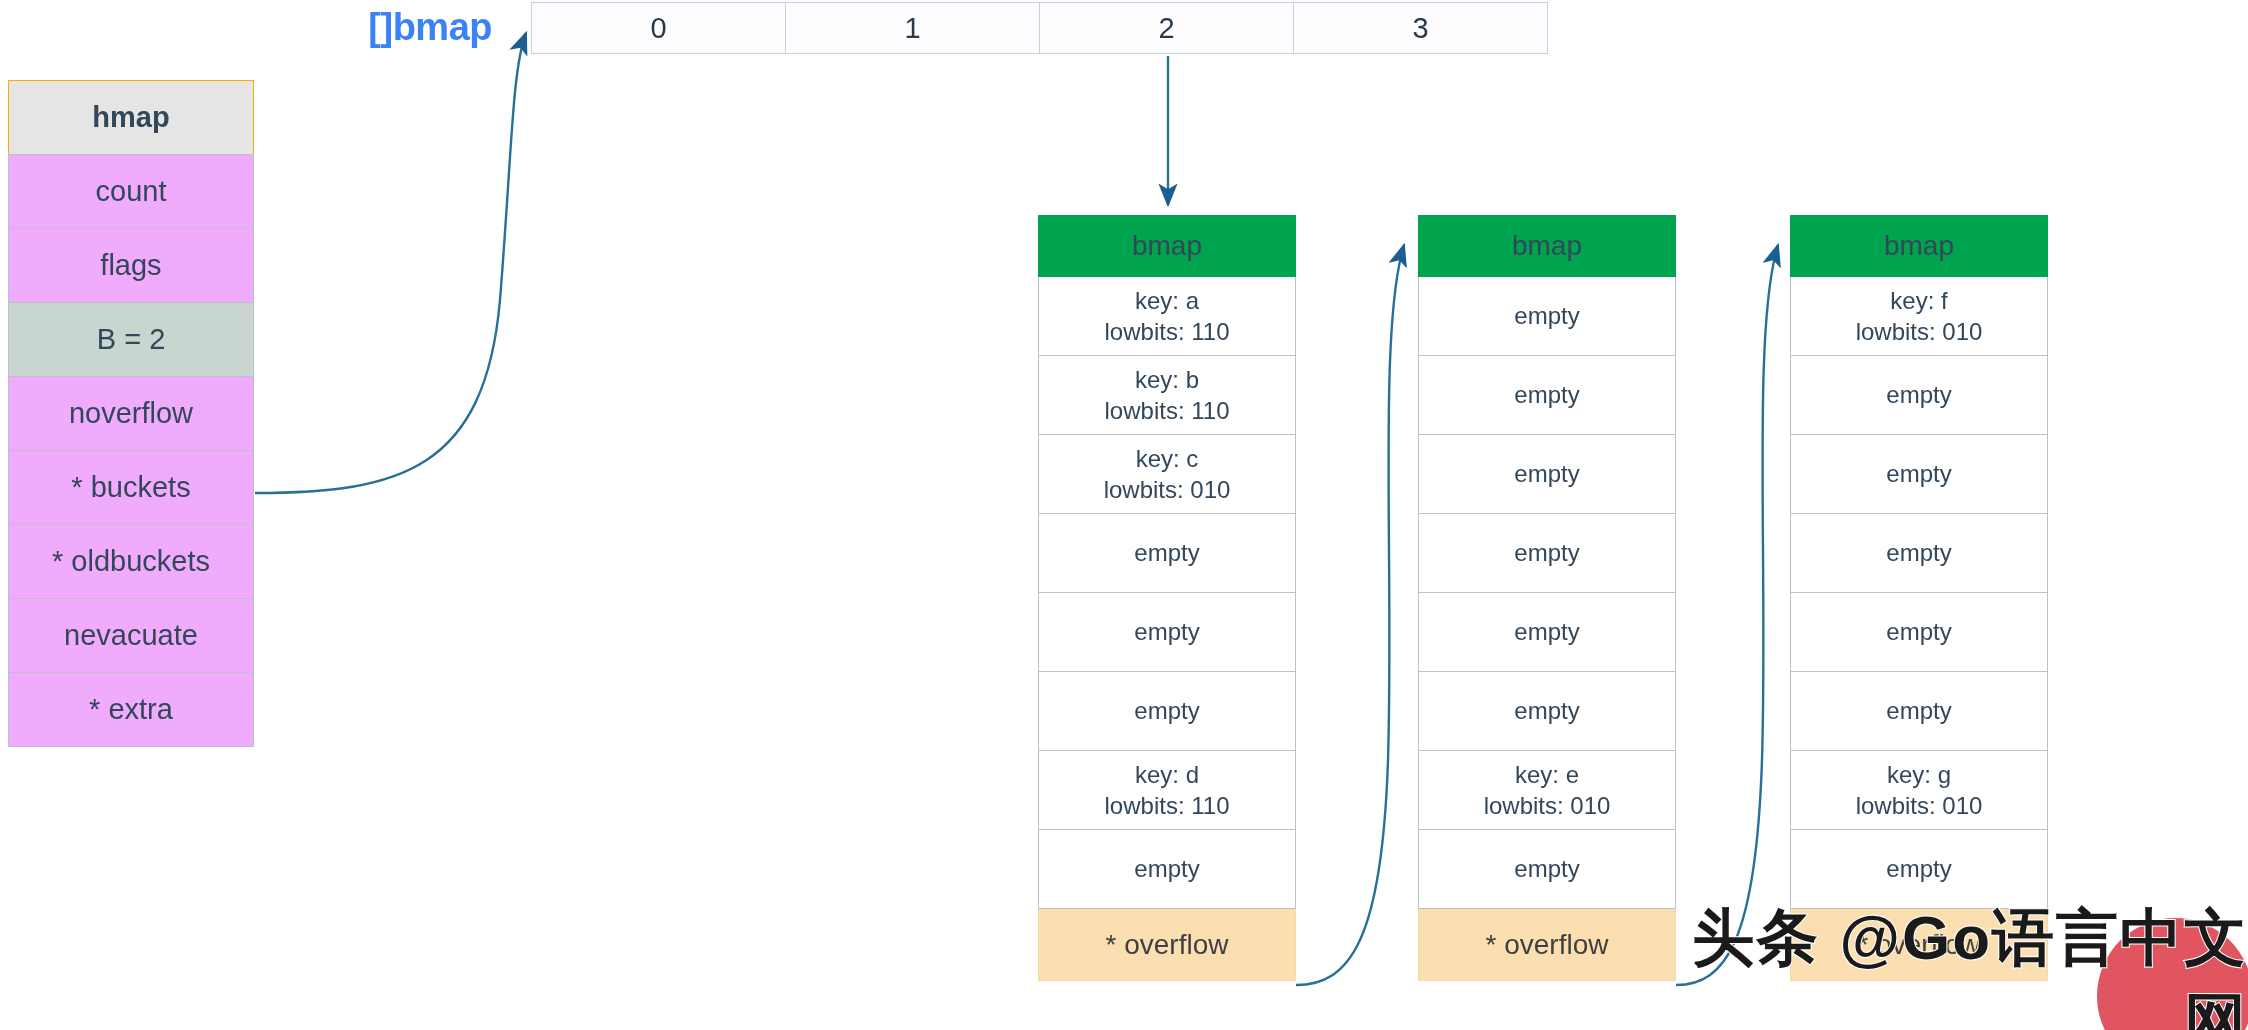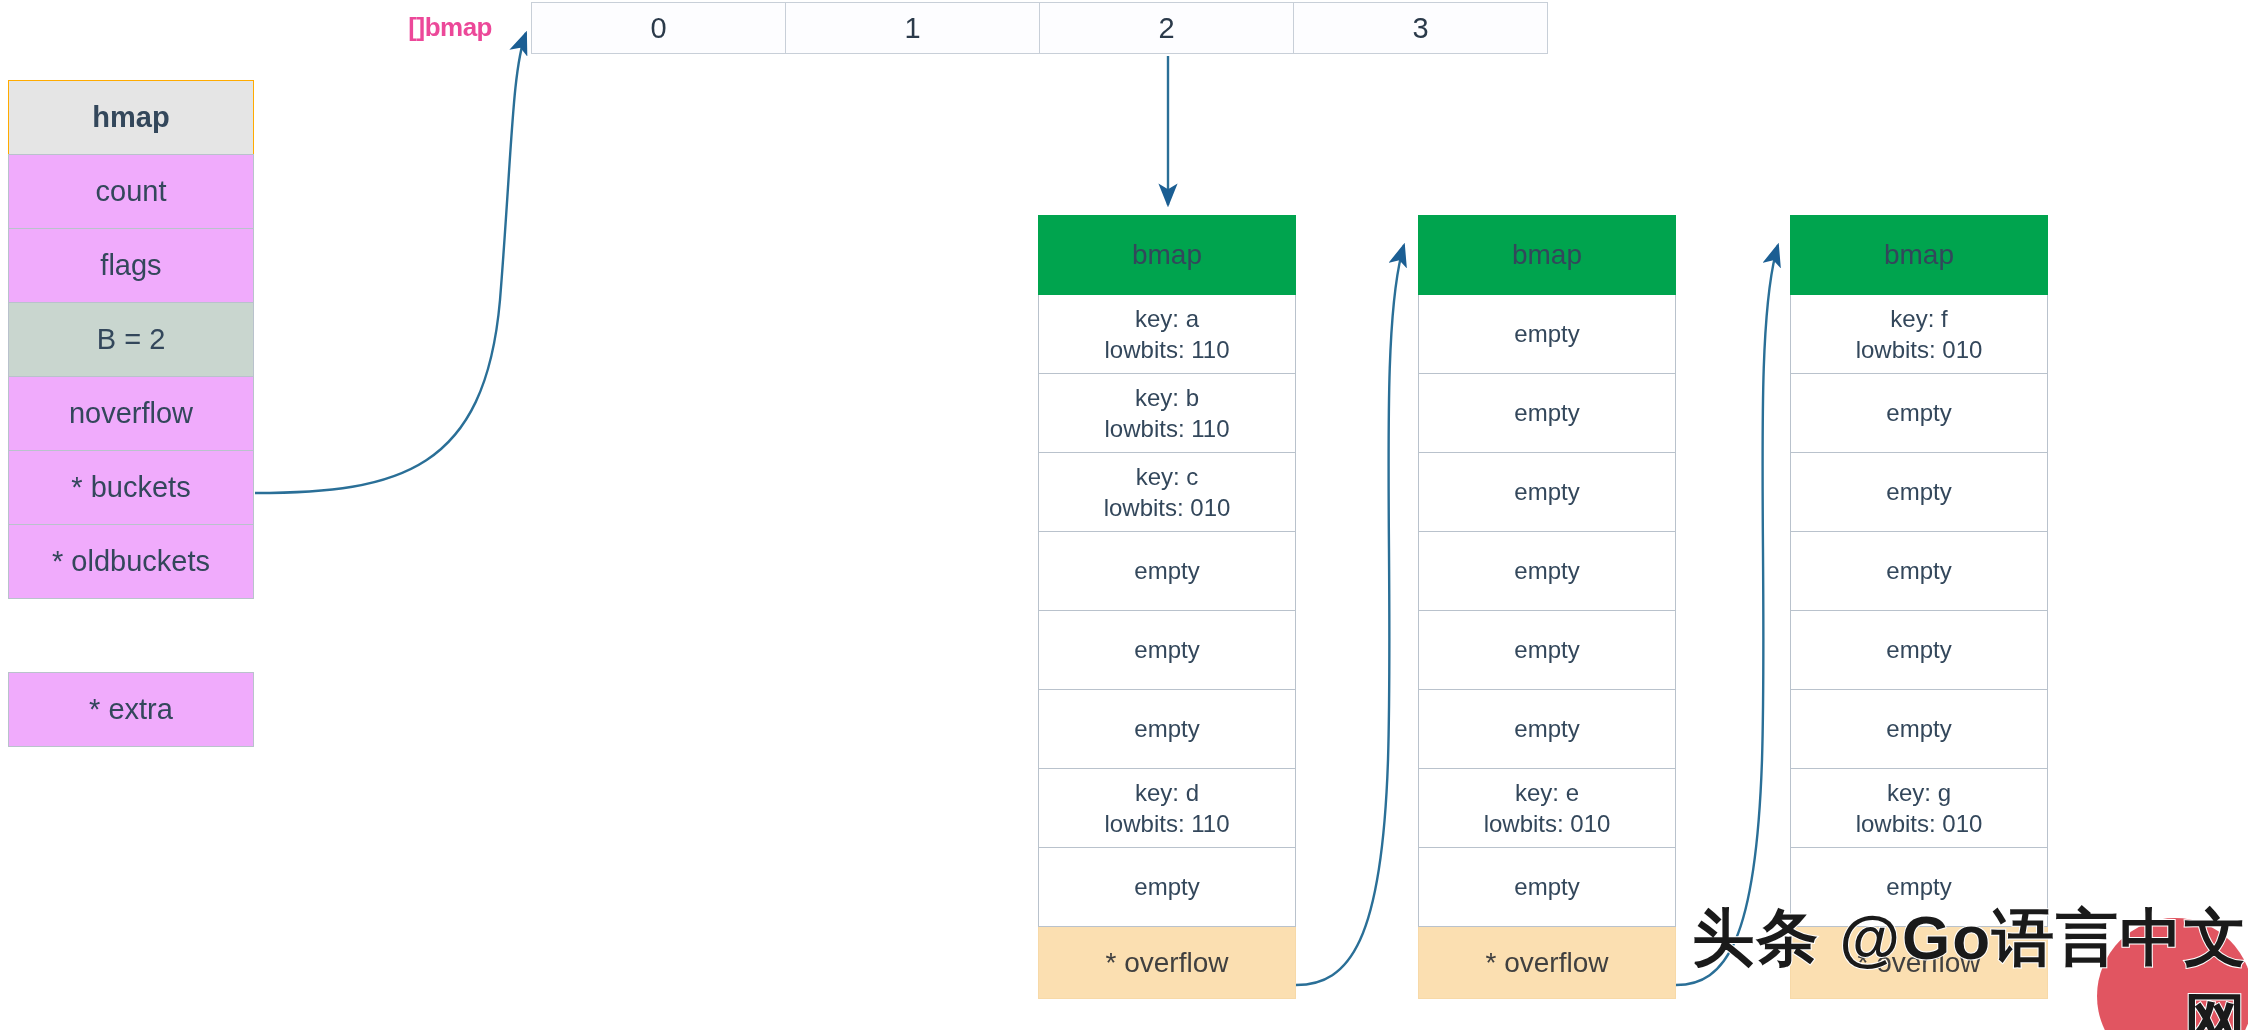--- a/index.html
+++ b/index.html
@@ -54,23 +54,23 @@
   
   #bmap-array-label {
     position: absolute;
     left: 352px;
     top: 0px;
     width: 140px;
     height: 54px;
     display: flex;
     align-items: center;
     justify-content: flex-end;
-    font-size: 26px;
+    font-size: 38px;
     font-weight: bold;
-    color: #ec4899;
+    color: #3b82f6;
     letter-spacing: -0.5px;
   }
   #bmap-array {
     position: absolute;
     left: 531px;
     top: 2px;
     width: 1019px;
     height: 52px;
   }
   .arr-cell {
@@ -89,21 +89,21 @@
   }
 
   
   .bmap-col {
     position: absolute;
     top: 215px;
     width: 258px;
   }
   .bmap-head {
     position: relative;
-    height: 80px;
+    height: 62px;
     box-sizing: border-box;
     background: #00a44e;
     border: 1px solid #00a44e;
     color: #33475b;
     font-size: 28px;
     display: flex;
     align-items: center;
     justify-content: center;
   }
   .bmap-slot {
@@ -192,20 +192,23 @@
       </div>
     <div class="hmap-row" style="top:296px">
         <span>noverflow</span>
       </div>
     <div class="hmap-row" style="top:370px">
         <span>* buckets</span>
       </div>
     <div class="hmap-row" style="top:444px">
         <span>* oldbuckets</span>
       </div>
+    <div class="hmap-row" style="top:518px">
+        <span>nevacuate</span>
+      </div>
     <div class="hmap-row" style="top:592px">
         <span>* extra</span>
       </div>
   </div>
 
   <div id="bmap-array-label">[]bmap</div>
 
   <div id="bmap-array">
     <div class="arr-cell" style="left:0px">0</div>
     <div class="arr-cell" style="left:254px">1</div>

